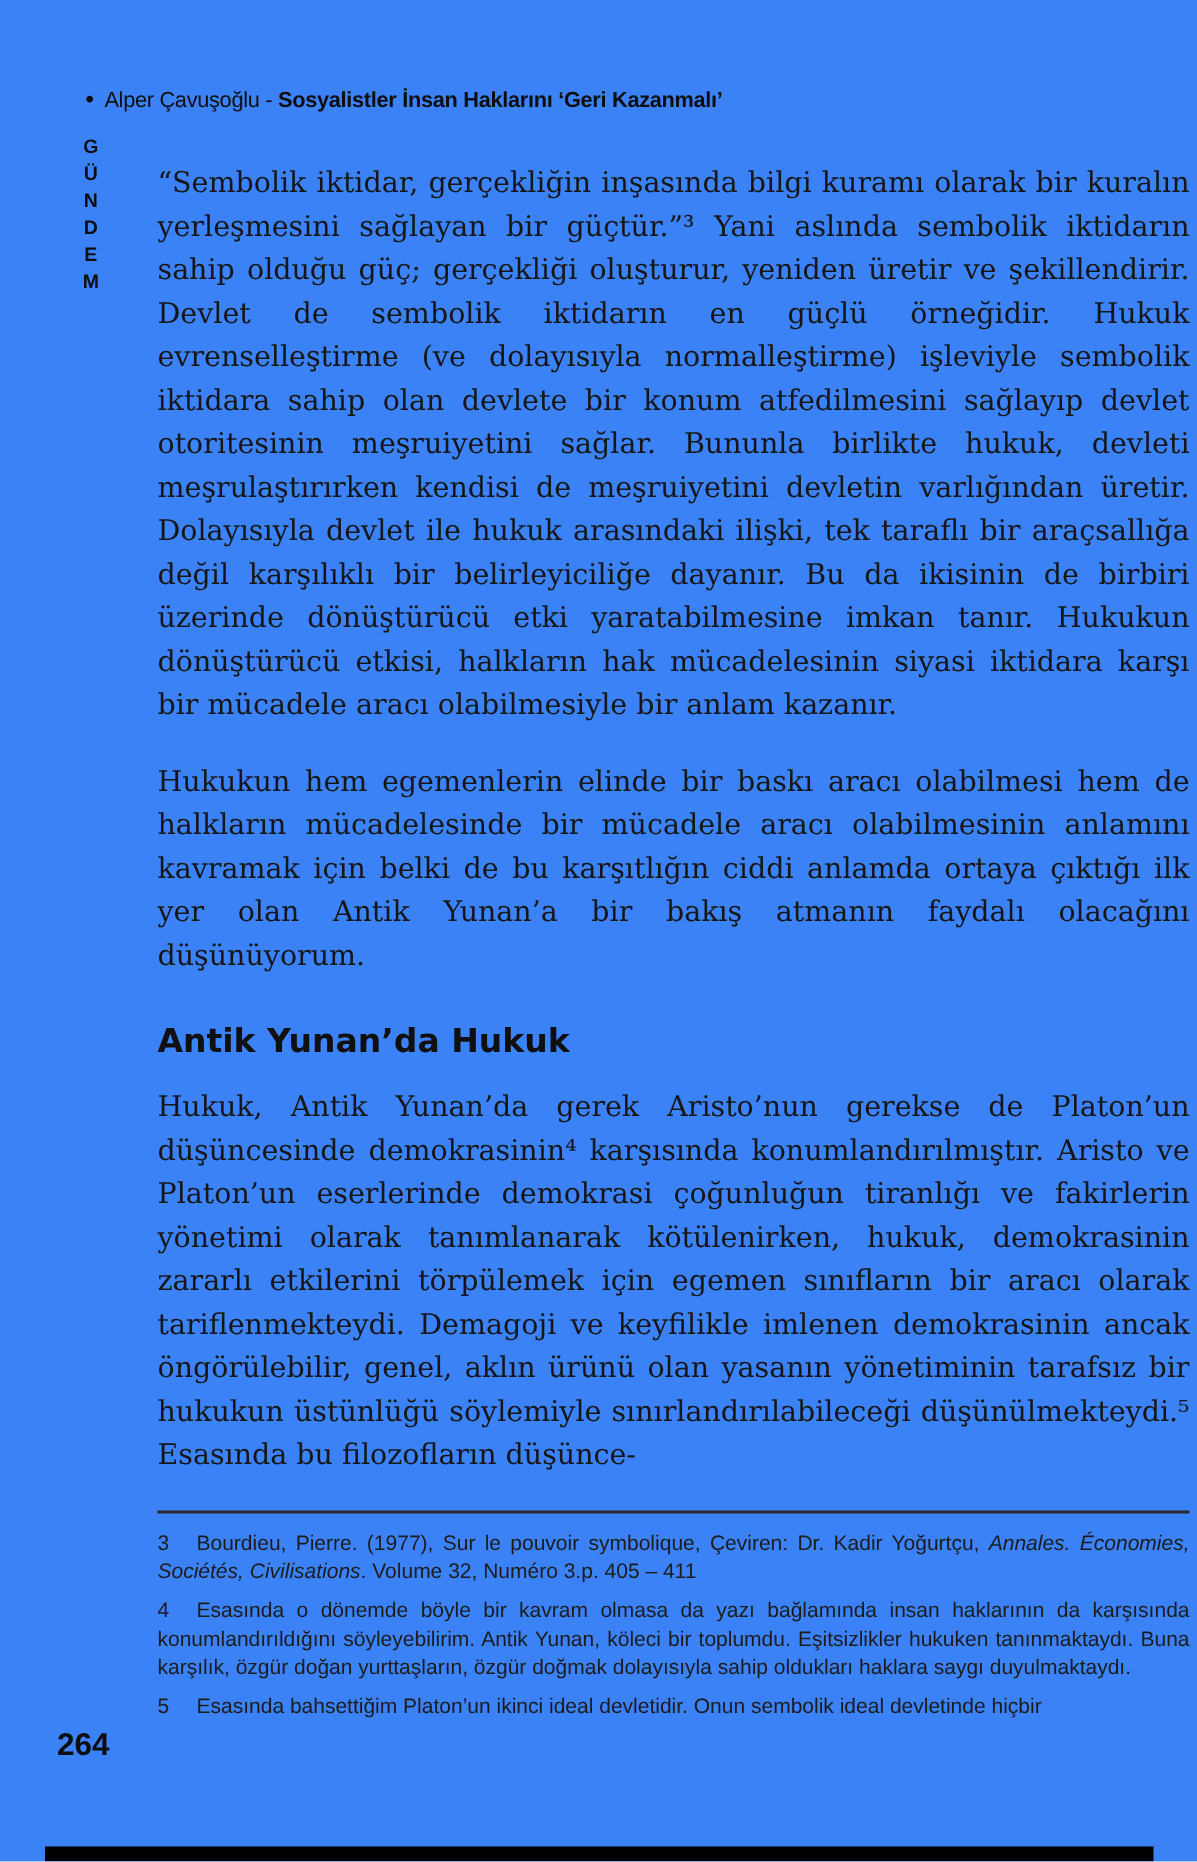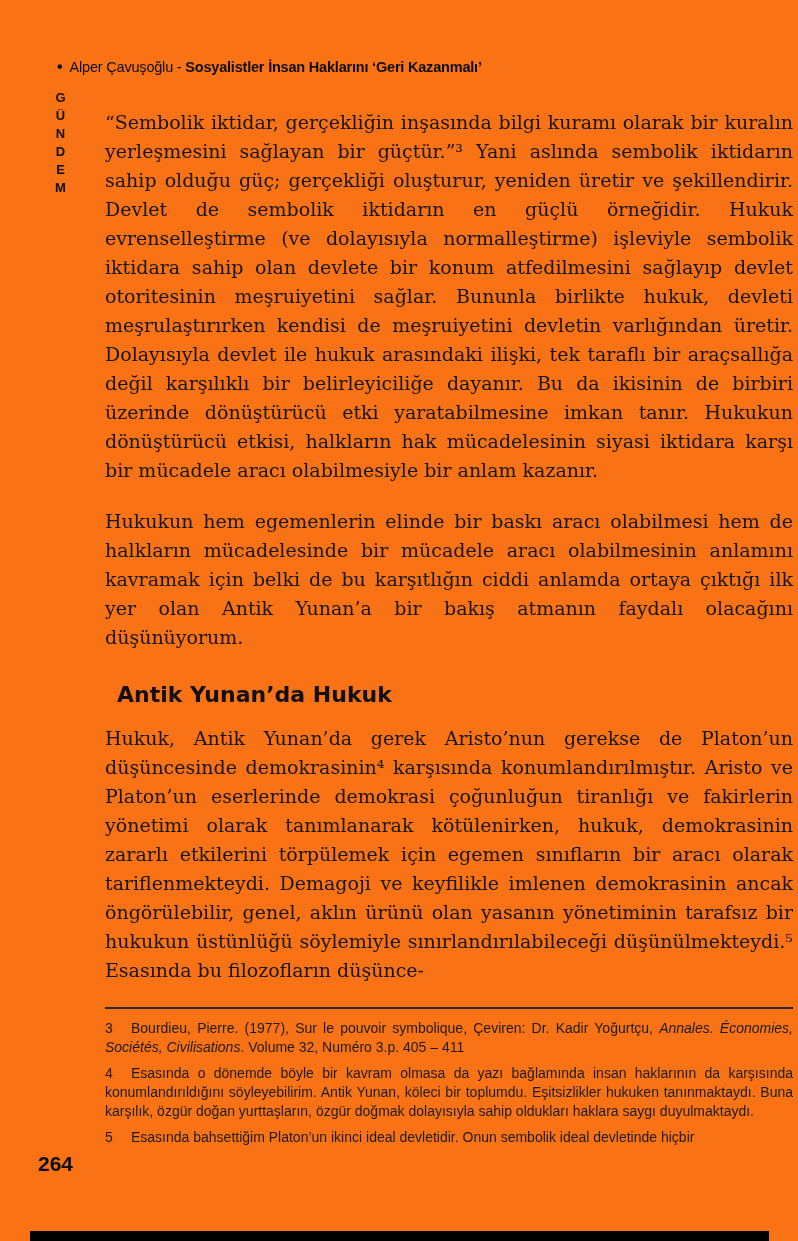--- a/index.html
+++ b/index.html
@@ -4,21 +4,21 @@
 <style>
   html, body {
     margin: 0;
     padding: 0;
     background: #ffffff;
   }
   .page {
     position: relative;
     width: 798px;
     height: 1241px;
-    background: #f97316;
+    background: #3b82f6;
     overflow: hidden;
     font-family: "Liberation Sans", sans-serif;
     color: #141414;
   }
   .page-header {
     position: absolute;
     left: 57px;
     top: 57px;
     font-size: 14.5px;
     line-height: 19px;
@@ -63,21 +63,21 @@
     text-align: justify;
     color: #161616;
     margin: 0 0 22px 0;
   }
   .section-heading {
     font-family: "DejaVu Sans", sans-serif;
     font-weight: 700;
     font-size: 22px;
     line-height: 30px;
     color: #101010;
-    margin: 28px 0 14px 12px;
+    margin: 28px 0 14px 0;
   }
   .footnotes {
     margin-top: 20px;
   }
   .footnote-rule {
     border: none;
     border-top: 2px solid #2a2a2a;
     margin: 0 0 10px 0;
     width: 100%;
   }

